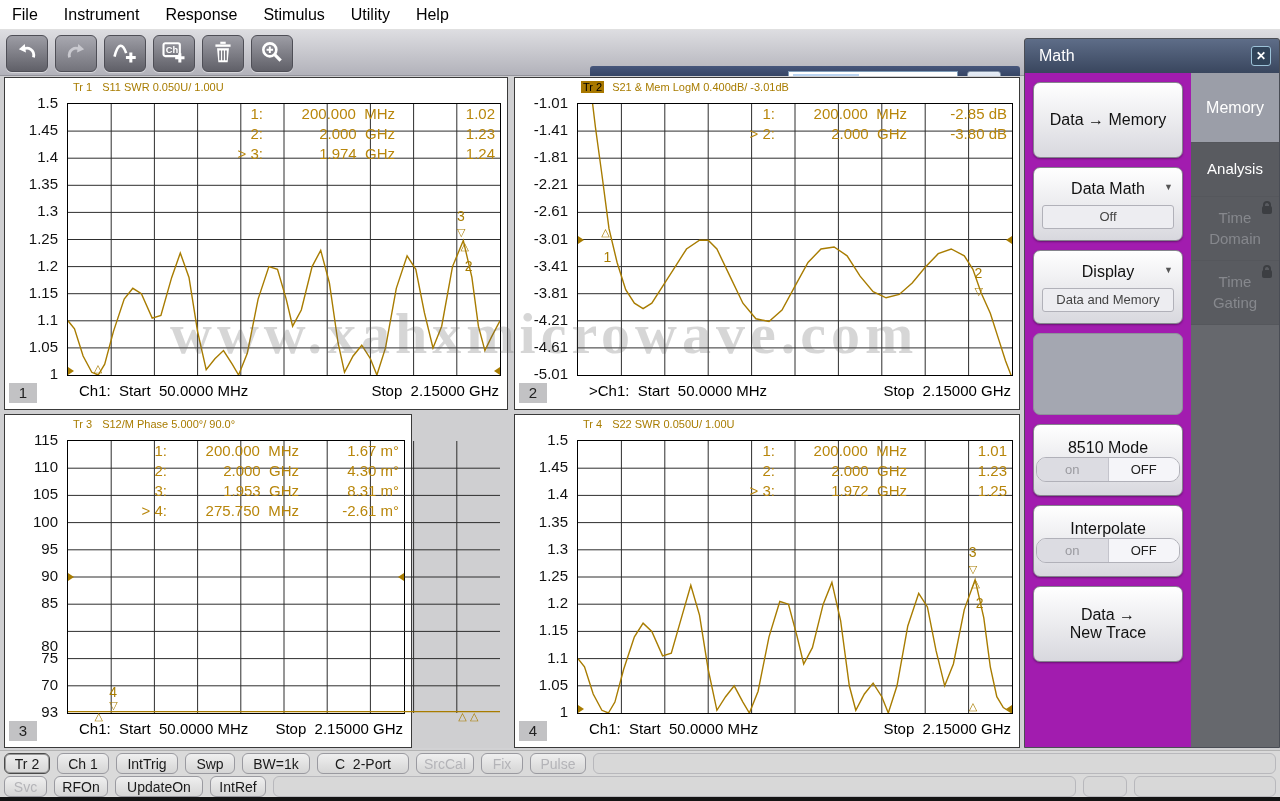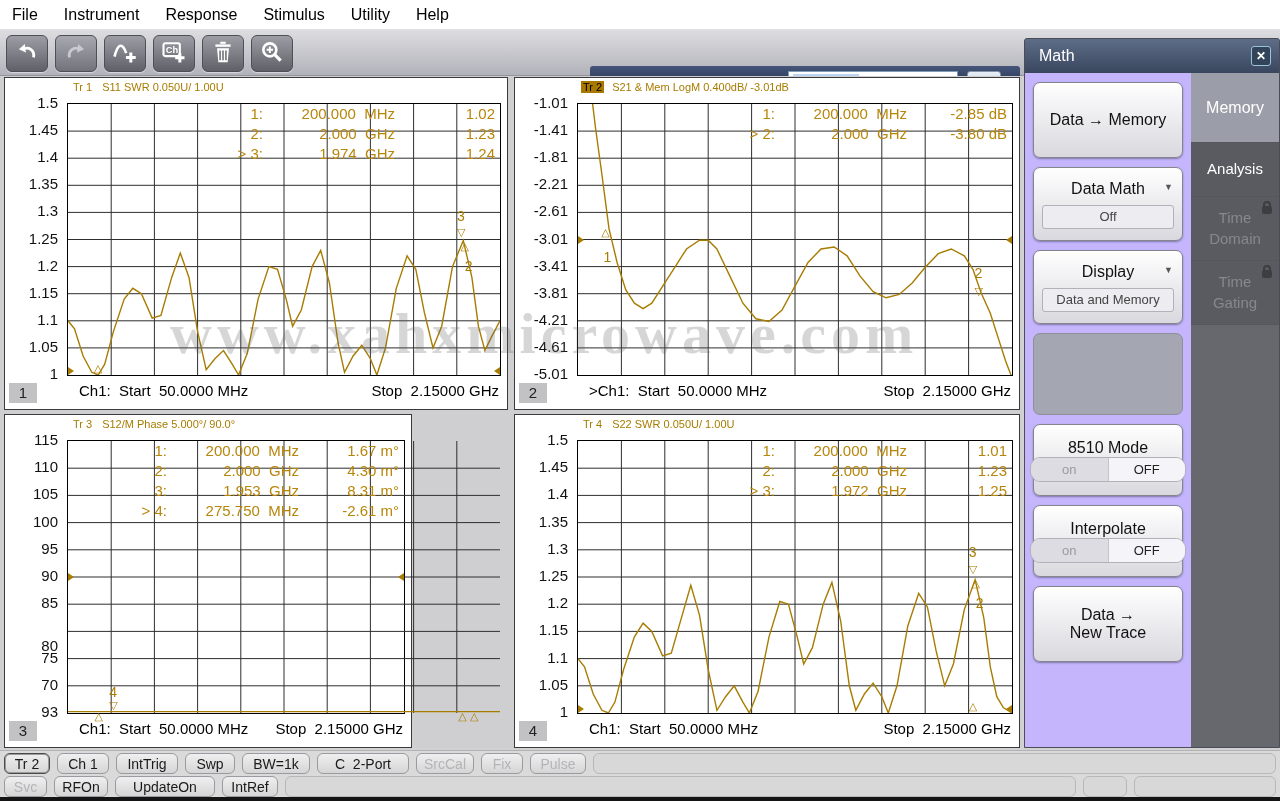--- a/index.html
+++ b/index.html
@@ -49,25 +49,25 @@
   .pfooter{position:absolute;left:62px;right:6px;bottom:5px;height:22px;font-size:15px;color:#000;}
   .f-left{position:absolute;left:12px;white-space:pre;}
   .f-right{position:absolute;right:2px;white-space:pre;}
   .badge{position:absolute;left:4px;bottom:6px;width:28px;height:20px;background:#c2c2c4;color:#222;font-size:15px;text-align:center;line-height:20px;}
   .watermark{position:absolute;left:170px;top:224px;font-family:"Liberation Serif",serif;font-weight:bold;font-size:58px;letter-spacing:5px;color:#5f5f5f;opacity:.25;white-space:nowrap;z-index:30;pointer-events:none;}
 
   
   .math-panel{position:absolute;left:1024px;top:38px;width:256px;height:710px;border:1px solid #4a4d55;background:#66686d;border-radius:3px 3px 0 0;z-index:40;}
   .mp-title{position:relative;height:34px;background:linear-gradient(#5e6d88,#39465e);color:#fff;font-size:16px;line-height:34px;padding-left:14px;border-radius:3px 3px 0 0;}
   .mp-close{position:absolute;right:8px;top:7px;width:20px;height:20px;background:#31445a;border:1px solid #9cc2d8;border-radius:3px;color:#fff;font-size:12px;line-height:18px;text-align:center;font-weight:bold;}
-  .mp-left{position:absolute;left:0;top:34px;width:166px;bottom:0;background:#c4b5fd;padding-top:9px;}
+  .mp-left{position:absolute;left:0;top:34px;width:166px;bottom:0;background:#a21caf;padding-top:9px;}
   .mbtn{width:150px;margin:0 auto 9px auto;background:linear-gradient(#ffffff,#d8d8de);border:1px solid #85858d;border-radius:7px;box-shadow:0 1px 2px rgba(0,0,0,.35);display:flex;flex-direction:column;align-items:center;justify-content:center;font-size:16px;color:#111;position:relative;}
   .mbtn .caret{position:absolute;right:9px;top:14px;font-size:9px;color:#555;}
   .subbtn{width:132px;height:24px;margin-top:7px;background:#ededf1;border:1px solid #b1b1b9;border-radius:3px;font-size:13px;color:#444;display:flex;align-items:center;justify-content:center;}
-  .toggle{width:156px;height:25px;display:flex;border:1px solid #b1b1b9;border-radius:10px;overflow:hidden;font-size:13px;}
+  .toggle{width:144px;height:25px;display:flex;border:1px solid #b1b1b9;border-radius:10px;overflow:hidden;font-size:13px;}
   .tg-on{flex:1;background:#dcdce2;color:#9a9aa0;display:flex;align-items:center;justify-content:center;}
   .tg-off{flex:1;background:#f5f5f9;color:#222;display:flex;align-items:center;justify-content:center;border-left:1px solid #c4c4cc;}
   .mbtn-placeholder{width:150px;height:82px;margin:0 auto 9px auto;background:#a4a7b1;border:1px solid #8d909a;border-radius:7px;}
   .mp-tabs{position:absolute;left:166px;top:34px;right:0;bottom:0;background:#66686d;}
   .tab{display:flex;align-items:center;justify-content:center;text-align:center;font-size:15px;color:#fff;border-bottom:1px solid #55575c;position:relative;line-height:1.35;}
   .tab.sel{background:#9b9ea8;font-size:16px;height:70px;}
   .tab.norm{background:#595b60;height:54px;}
   .tab.locked{background:#595b60;height:64px;color:#86888d;}
   .lock{position:absolute;right:7px;top:9px;width:10px;height:8px;background:#3c3e42;border-radius:2px;}
   .lock:before{content:"";position:absolute;top:-5px;left:1px;width:4px;height:4px;border:2px solid #3c3e42;border-bottom:none;border-radius:4px 4px 0 0;}
@@ -513,21 +513,21 @@
       <div class="sbtn" style="width:68px">BW=1k</div>
       <div class="sbtn" style="width:92px">C  2-Port</div>
       <div class="sbtn disabled" style="width:58px">SrcCal</div>
       <div class="sbtn disabled" style="width:42px">Fix</div>
       <div class="sbtn disabled" style="width:56px">Pulse</div>
       <div class="sbtn filler" style="flex:1"></div>
     </div>
     <div class="srow">
       <div class="sbtn disabled" style="width:43px">Svc</div>
       <div class="sbtn" style="width:54px">RFOn</div>
-      <div class="sbtn" style="width:100px">UpdateOn</div>
+      <div class="sbtn" style="width:88px">UpdateOn</div>
       <div class="sbtn" style="width:56px">IntRef</div>
       <div class="sbtn filler" style="flex:1"></div>
       <div class="sbtn filler" style="width:44px"></div>
       <div class="sbtn filler" style="width:142px"></div>
     </div>
   </div>
   <div class="bottom-strip"></div>
 
 </div>
 

